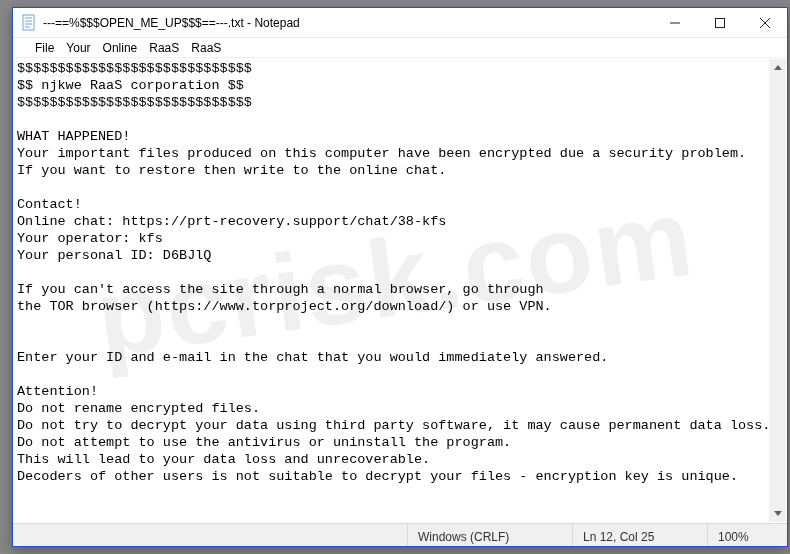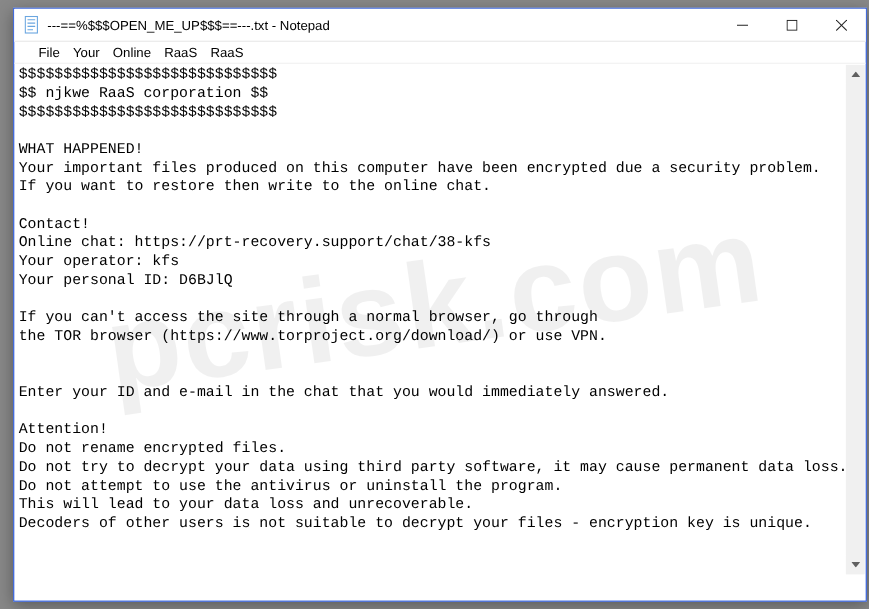--- a/index.html
+++ b/index.html
@@ -193,20 +193,26 @@
 
 Enter your ID and e-mail in the chat that you would immediately answered.
 
 Attention!
 Do not rename encrypted files.
 Do not try to decrypt your data using third party software, it may cause permanent data loss.
 Do not attempt to use the antivirus or uninstall the program.
 This will lead to your data loss and unrecoverable.
 Decoders of other users is not suitable to decrypt your files - encryption key is unique.</div>
 
+  <div class="statusbar">
+    <div class="status-spacer"></div>
+    <div class="status-segment" style="width:165px">Windows (CRLF)</div>
+    <div class="status-segment" style="width:135px">Ln 12, Col 25</div>
+    <div class="status-segment" style="width:80px">100%</div>
+  </div>
 
   <div class="scrollbar-v">
     <div class="sb-btn">
       <svg width="8" height="5">
           <polygon points="4,0 8,5 0,5" fill="#606060"></polygon>
         </svg>
     </div>
     <div class="sb-track"></div>
     <div class="sb-btn">
       <svg width="8" height="5">

